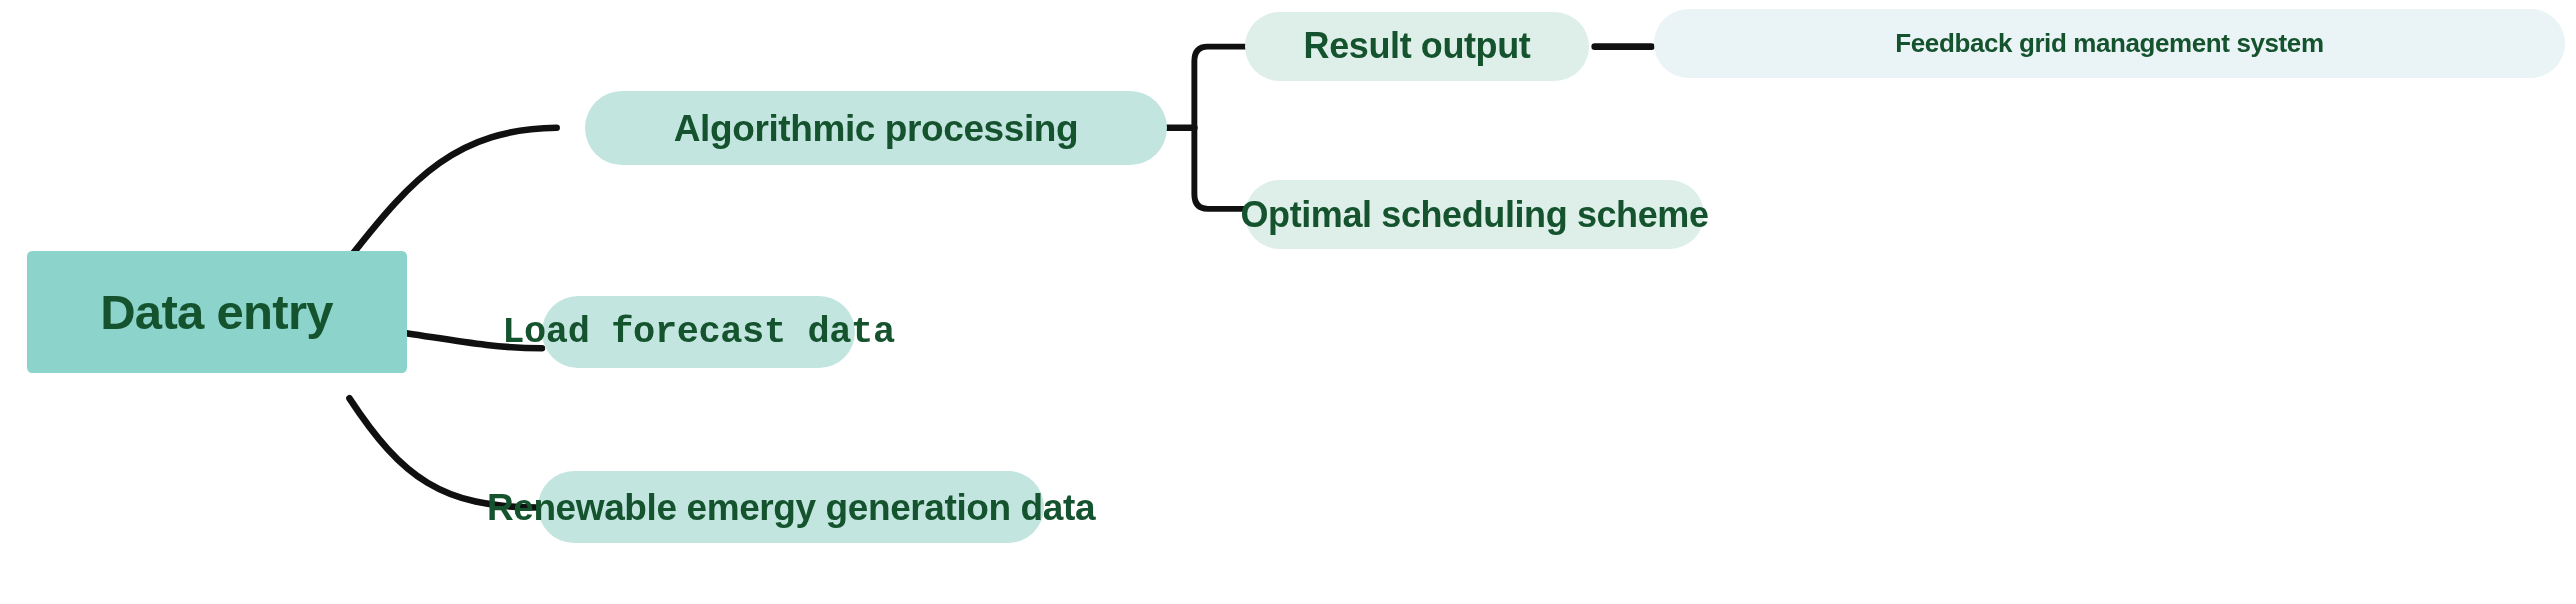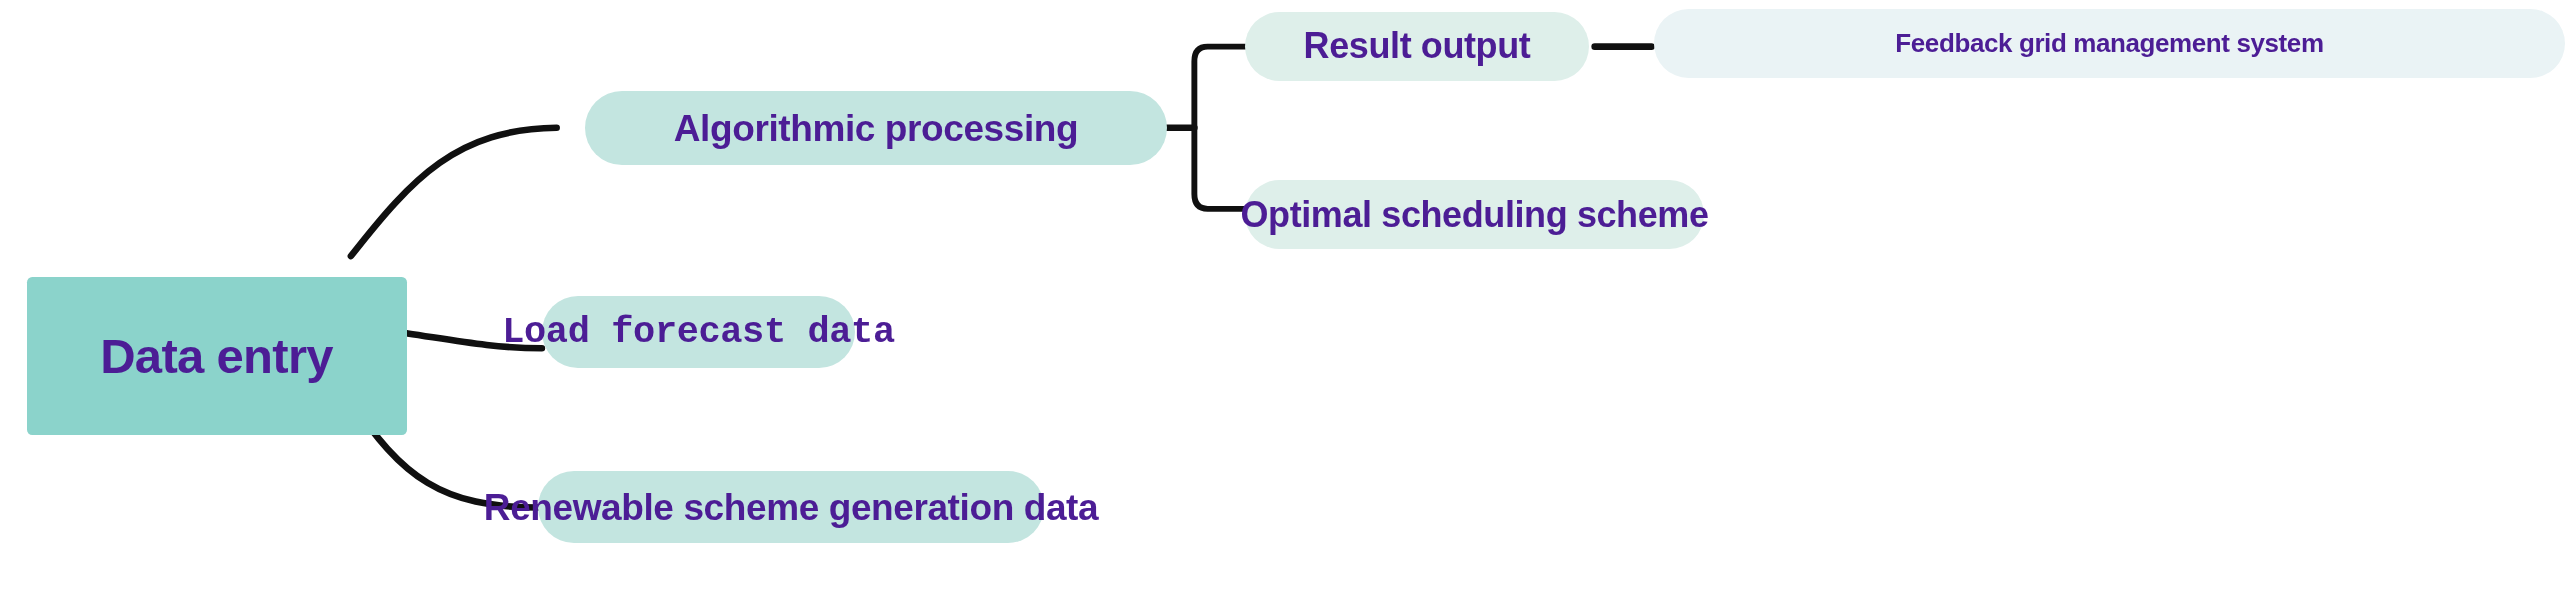--- a/index.html
+++ b/index.html
@@ -24,33 +24,33 @@
     width: 2576px;
     height: 605px;
     pointer-events: none;
   }
   .node {
     position: absolute;
     display: flex;
     align-items: center;
     justify-content: center;
     box-sizing: border-box;
-    color: #4c1d95;
+    color: #14532d;
     font-weight: bold;
     font-family: "Liberation Sans", sans-serif;
     letter-spacing: -0.4px;
     white-space: nowrap;
     line-height: 1;
   }
   
   .node--root {
     left: 26.5px;
-    top: 277px;
+    top: 251px;
     width: 380px;
-    height: 158px;
+    height: 122px;
     background: #8BD3CB;
     border-radius: 5.2px;
     font-size: 49px;
     letter-spacing: -0.7px;
   }
   
   .node--l1 {
     background: #C3E5E0;
     border-radius: 737px;
     font-size: 37px;
@@ -141,16 +141,16 @@
   <div class="node node--l1" id="node-algorithmic-processing">Algorithmic processing</div>
 
   <div class="node node--l2" id="node-result-output">Result output</div>
 
   <div class="node node--l3" id="node-feedback-grid-management-system">Feedback grid management system</div>
 
   <div class="node node--l2" id="node-optimal-scheduling-scheme">Optimal scheduling scheme</div>
 
   <div class="node node--l1" id="node-load-forecast-data">Load forecast data</div>
 
-  <div class="node node--l1" id="node-renewable-generation-data">Renewable scheme generation data</div>
+  <div class="node node--l1" id="node-renewable-generation-data">Renewable emergy generation data</div>
 
 </div>
 
 
 </body></html>

